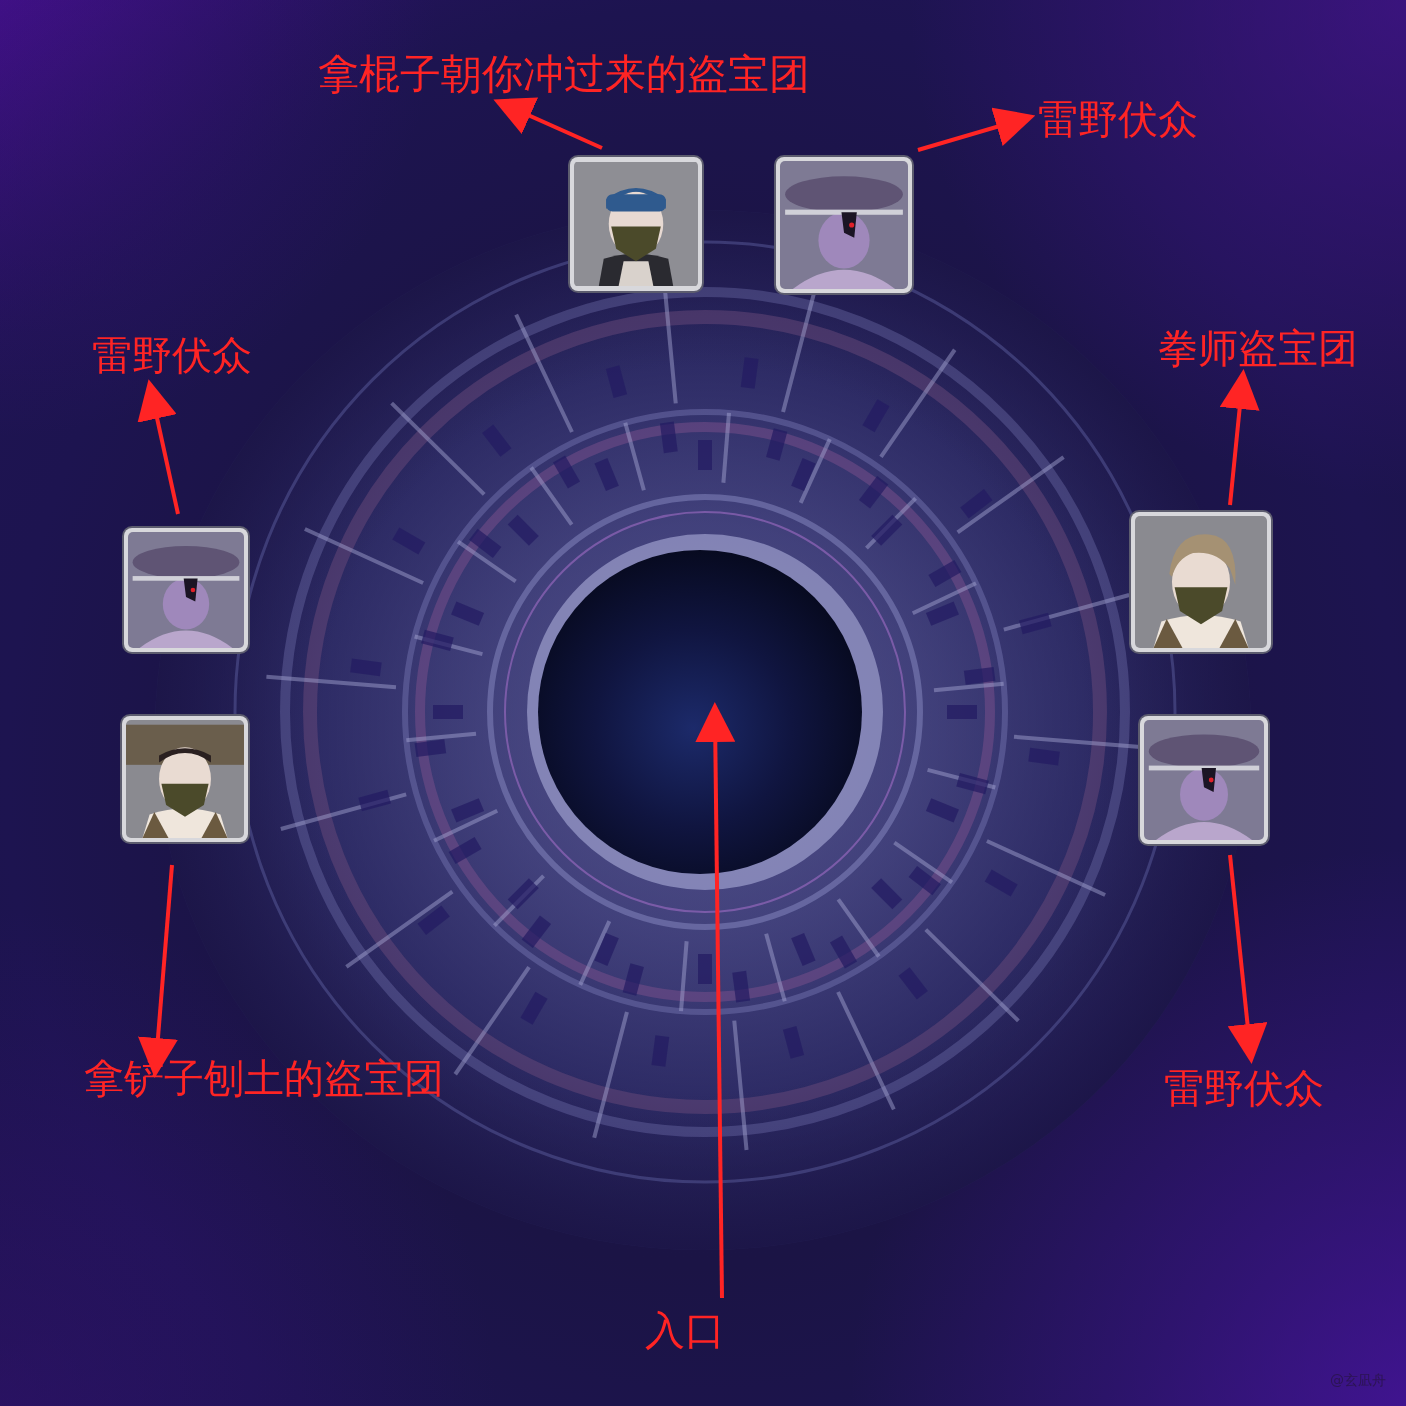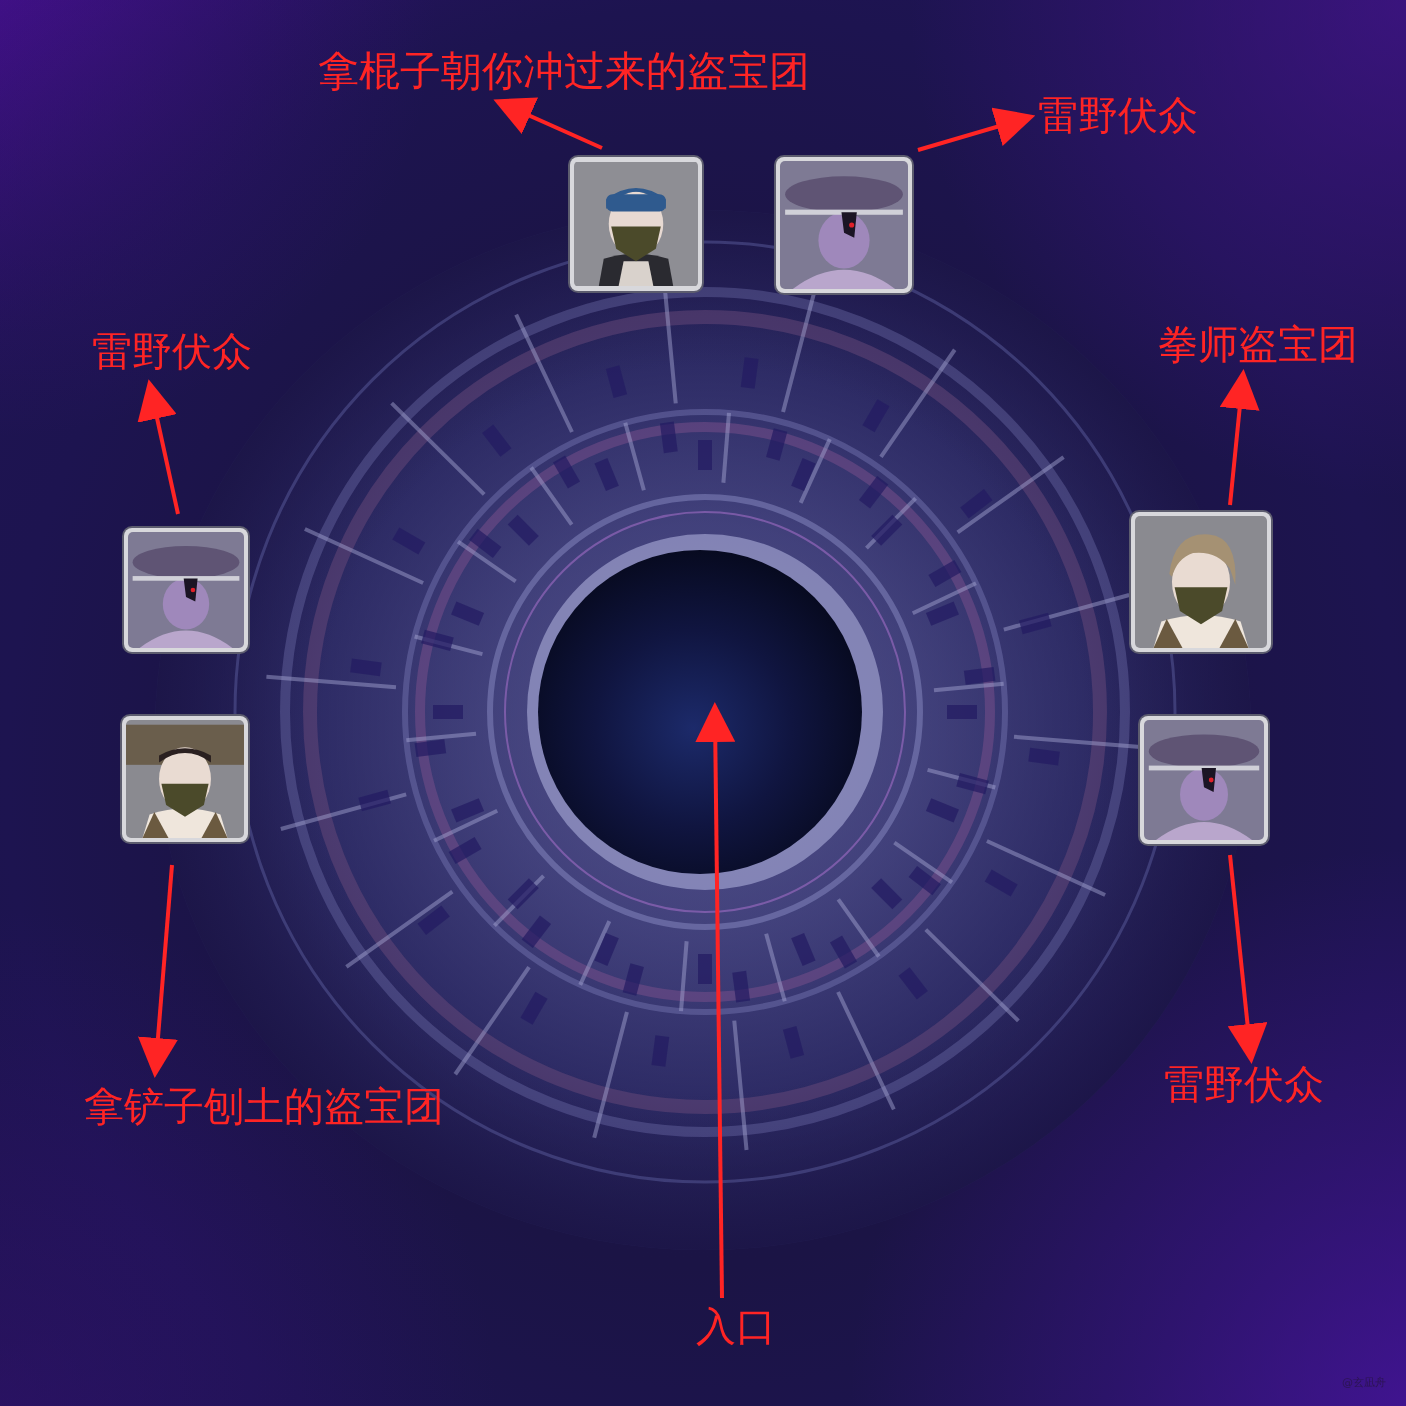--- a/index.html
+++ b/index.html
@@ -12,22 +12,22 @@
     background:
       radial-gradient(circle at 100% 0%, rgba(80,20,160,.55) 0%, transparent 25%),
       radial-gradient(circle at 0% 0%, rgba(70,15,140,.45) 0%, transparent 22%),
       radial-gradient(circle at 100% 100%, rgba(80,20,170,.6) 0%, transparent 28%),
       radial-gradient(circle at 0% 100%, rgba(60,15,130,.4) 0%, transparent 25%);}
   #map{position:absolute;left:0;top:0;width:1406px;height:1406px;}
   .portrait{position:absolute;border-radius:8px;background:#d8d8dc;padding:4px;box-sizing:border-box;
     box-shadow:0 0 0 2px #5c5c6e;overflow:hidden;cursor:pointer;}
   .portrait svg{display:block;width:100%;height:100%;border-radius:5px;}
   .label{position:absolute;color:#ff2424;font-size:40px;line-height:1;white-space:nowrap;
-    font-family:Liberation Mono, monospace;letter-spacing:0px;}
-  .watermark{position:absolute;right:20px;bottom:16px;color:rgba(40,20,70,.8);font-size:11px;}
+    font-family:Liberation Sans, sans-serif;letter-spacing:0px;}
+  .watermark{position:absolute;right:20px;bottom:16px;color:rgba(40,20,70,.8);font-size:14px;}
 </style>
 </head>
 <body>
 
 <div class="corner-glow"></div>
 
 <svg id="map" viewBox="0 0 1406 1406" xmlns="http://www.w3.org/2000/svg">
   <defs>
     <radialGradient id="arena" cx="50%" cy="50%" r="50%">
       <stop offset="0%" stop-color="#8486c4"></stop>
@@ -240,17 +240,17 @@
     <rect x="4" y="38" width="92" height="4" fill="#d0d0d8"></rect>
     <path d="M48 40 L60 40 L58 60 L50 56Z" fill="#1b1424"></path>
     <circle cx="56" cy="50" r="2" fill="#e0202a"></circle>
   </svg>
 </div>
 
 <div class="label" style="left:318px;top:54px;font-size:41px">拿棍子朝你冲过来的盗宝团</div>
 <div class="label" style="left:1038px;top:99px">雷野伏众</div>
 <div class="label" style="left:92px;top:335px">雷野伏众</div>
 <div class="label" style="left:1158px;top:328px">拳师盗宝团</div>
-<div class="label" style="left:84px;top:1090px">拿铲子刨土的盗宝团</div>
+<div class="label" style="left:84px;top:1058px">拿铲子刨土的盗宝团</div>
 <div class="label" style="left:1164px;top:1068px">雷野伏众</div>
-<div class="label" style="left:696px;top:1310px">入口</div>
+<div class="label" style="left:645px;top:1310px">入口</div>
 
 <div class="watermark">@玄凪舟</div>
 
 </body></html>

